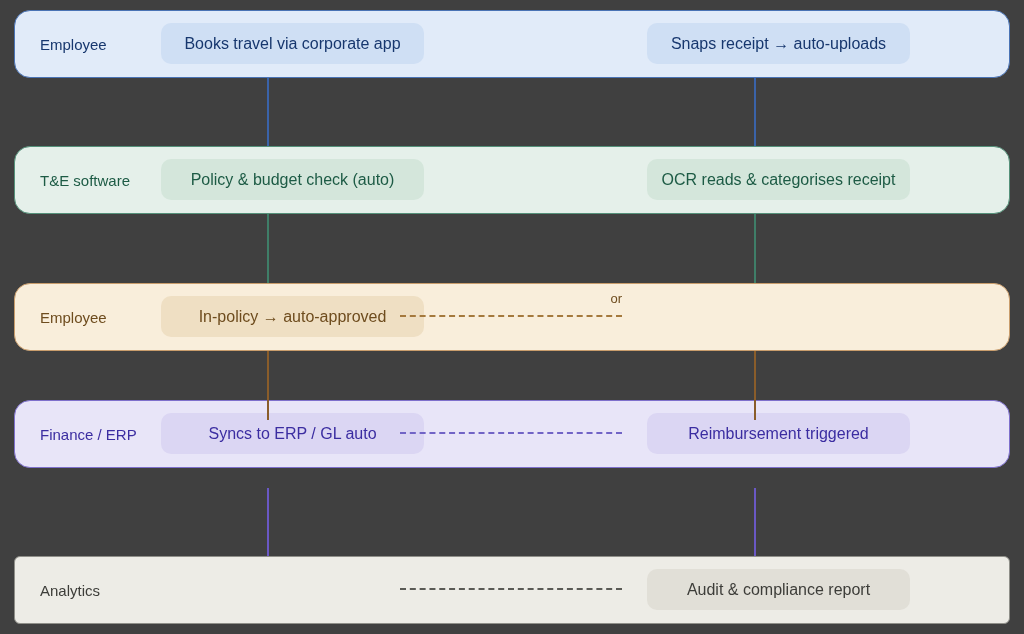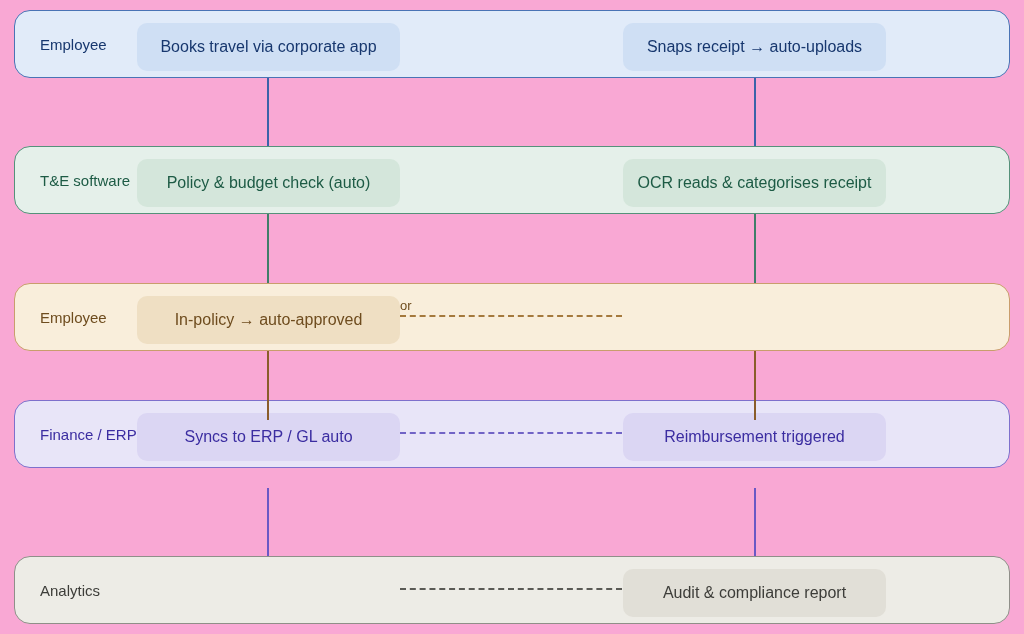--- a/index.html
+++ b/index.html
@@ -1,56 +1,56 @@
 <!DOCTYPE html>
 <html><head>
 <meta charset="utf-8">
 <style>
   html,body{margin:0;padding:0;background:#ffffff;}
   .canvas{
-    position:relative;width:1024px;height:634px;background:#f9a8d4;
+    position:relative;width:1024px;height:634px;background:#404040;
     font-family:"Liberation Sans",sans-serif;overflow:hidden;
   }
   .lane{
     position:absolute;left:14px;width:996px;height:68px;
     background:var(--bg);border:1.5px solid var(--border);
     border-radius:16px;box-sizing:border-box;color:var(--text);
   }
   .lane-label{
     position:absolute;left:25px;top:50%;transform:translateY(-50%);
     font-size:15px;white-space:nowrap;
   }
   .box{
-    position:absolute;top:12px;height:48px;width:263px;
+    position:absolute;top:12px;height:41px;width:263px;
     background:var(--box);border-radius:10px;
     display:flex;align-items:center;justify-content:center;
-    font-size:16px;white-space:nowrap;
+    font-size:16px;white-space:nowrap;margin-left:24px;
   }
   .box-left{left:122px;}
   .box-right{left:608px;}
   .dash{
     position:absolute;left:385px;width:222px;top:31px;height:0;
     border-top:2px dashed var(--dash);
   }
   .or{
-    position:absolute;left:385px;width:222px;top:14px;
-    text-align:left;font-size:13px;
+    position:absolute;left:385px;width:222px;top:7px;
+    text-align:right;font-size:13px;
   }
   .vline{position:absolute;width:2px;background:var(--line);}
   .vl-left{left:267px;}
   .vl-right{left:754px;}
   .gap1{top:78px;height:68px;}
   .gap2{top:214px;height:69px;}
   .gap3{top:351px;height:69px;}
   .gap4{top:488px;height:68px;}
   .lane1{top:10px;}
   .lane2{top:146px;}
   .lane3{top:283px;}
   .lane4{top:400px;padding-left:24px;}
-  .lane5{top:556px;}
+  .lane5{top:556px;border-radius:6px;}
 </style>
 </head>
 <body>
 
 <div class="canvas">
 
   <section class="lane lane1" style="--bg: #E1EBF9; --border: #4A73B5; --box: #CFDFF4; --text: #17376E;">
     <span class="lane-label">Employee</span>
     <div class="box box-left">Books travel via corporate app</div>
     <div class="box box-right">Snaps receipt → auto-uploads</div>

